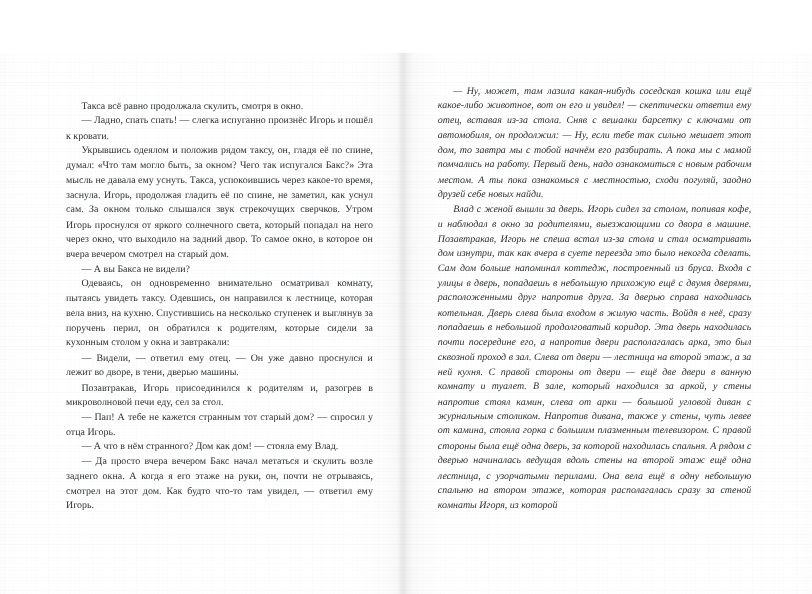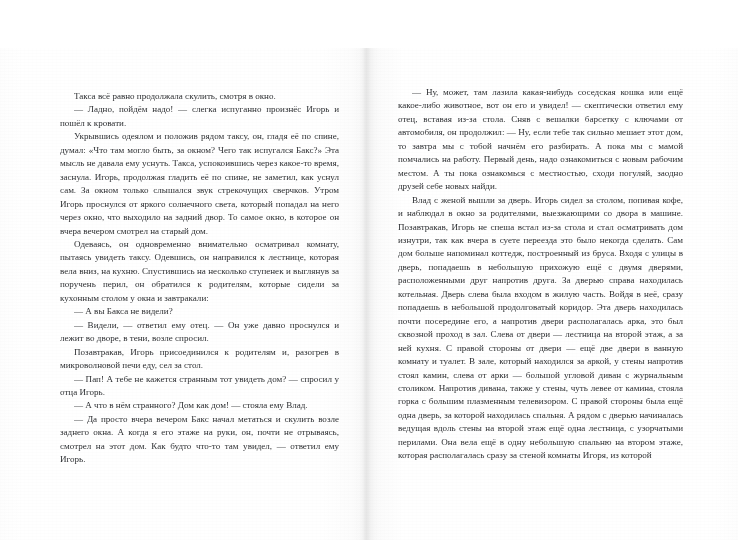--- a/index.html
+++ b/index.html
@@ -92,22 +92,23 @@
     line-height: 13.45px;
     -webkit-font-smoothing: antialiased;
   }
   .page.left .textblock {
     left: 60px;
     top: 42px;
     width: 279px;
   }
   .page.right .textblock {
     left: 32px;           
-    top: 38px;
+    top: 28px;
     width: 285px;
+    font-style: italic;
   }
 
   .para {
     margin: 0;
     text-indent: 14px;
     hyphens: manual;
   }
 
   
   .folio {
@@ -132,27 +133,27 @@
   }
 </style>
 </head>
 <body>
 
 <div id="spread">
 
   <div class="page left">
     <div class="textblock">
       <p class="para">Такса всё равно продолжала скулить, смотря в окно.</p>
-      <p class="para">— Ладно, пойдём надо! — слегка испуганно произнёс Игорь и пошёл к кровати.</p>
+      <p class="para">— Ладно, спать спать! — слегка испуганно произнёс Игорь и пошёл к кровати.</p>
       <p class="para">Укрывшись одеялом и положив рядом таксу, он, гладя её по спине, думал: «Что там могло быть, за окном? Чего так испугался Бакс?» Эта мысль не давала ему уснуть. Такса, успокоившись через какое-то время, заснула. Игорь, продолжая гладить её по спине, не заметил, как уснул сам. За окном только слышался звук стрекочущих сверчков. Утром Игорь проснулся от яркого солнечного света, который попадал на него через окно, что выходило на задний двор. То самое окно, в которое он вчера вечером смотрел на старый дом.</p>
+      <p class="para">— А вы Бакса не видели?</p>
       <p class="para">Одеваясь, он одновременно внимательно осматривал комнату, пытаясь увидеть таксу. Одевшись, он направился к лестнице, которая вела вниз, на кухню. Спустившись на несколько ступенек и выглянув за поручень перил, он обратился к родителям, которые сидели за кухонным столом у окна и завтракали:</p>
-      <p class="para">— А вы Бакса не видели?</p>
-      <p class="para">— Видели, — ответил ему отец. — Он уже давно проснулся и лежит во дворе, в тени, возле спросил.</p>
+      <p class="para">— Видели, — ответил ему отец. — Он уже давно проснулся и лежит во дворе, в тени, дверью машины.</p>
       <p class="para">Позавтракав, Игорь присоединился к родителям и, разогрев в микроволновой печи еду, сел за стол.</p>
-      <p class="para">— Пап! А тебе не кажется странным тот увидеть дом? — спросил у отца Игорь.</p>
+      <p class="para">— Пап! А тебе не кажется странным тот старый дом? — спросил у отца Игорь.</p>
       <p class="para">— А что в нём странного? Дом как дом! — стояла ему Влад.</p>
       <p class="para">— Да просто вчера вечером Бакс начал метаться и скулить возле заднего окна. А когда я его этаже на руки, он, почти не отрываясь, смотрел на этот дом. Как будто что-то там увидел, — ответил ему Игорь.</p>
     </div>
     <div class="folio">12</div>
   </div>
 
   <div class="page right">
     <div class="textblock">
       <p class="para">— Ну, может, там лазила какая-нибудь соседская кошка или ещё какое-либо животное, вот он его и увидел! — скептически ответил ему отец, вставая из-за стола. Сняв с вешалки барсетку с ключами от автомобиля, он продолжил: — Ну, если тебе так сильно мешает этот дом, то завтра мы с тобой начнём его разбирать. А пока мы с мамой помчались на работу. Первый день, надо ознакомиться с новым рабочим местом. А ты пока ознакомься с местностью, сходи погуляй, заодно друзей себе новых найди.</p>
       <p class="para">Влад с женой вышли за дверь. Игорь сидел за столом, попивая кофе, и наблюдал в окно за родителями, выезжающими со двора в машине. Позавтракав, Игорь не спеша встал из-за стола и стал осматривать дом изнутри, так как вчера в суете переезда это было некогда сделать. Сам дом больше напоминал коттедж, построенный из бруса. Входя с улицы в дверь, попадаешь в небольшую прихожую ещё с двумя дверями, расположенными друг напротив друга. За дверью справа находилась котельная. Дверь слева была входом в жилую часть. Войдя в неё, сразу попадаешь в небольшой продолговатый коридор. Эта дверь находилась почти посередине его, а напротив двери располагалась арка, это был сквозной проход в зал. Слева от двери — лестница на второй этаж, а за ней кухня. С правой стороны от двери — ещё две двери в ванную комнату и туалет. В зале, который находился за аркой, у стены напротив стоял камин, слева от арки — большой угловой диван с журнальным столиком. Напротив дивана, также у стены, чуть левее от камина, стояла горка с большим плазменным телевизором. С правой стороны была ещё одна дверь, за которой находилась спальня. А рядом с дверью начиналась ведущая вдоль стены на второй этаж ещё одна лестница, с узорчатыми перилами. Она вела ещё в одну небольшую спальню на втором этаже, которая располагалась сразу за стеной комнаты Игоря, из которой</p>

